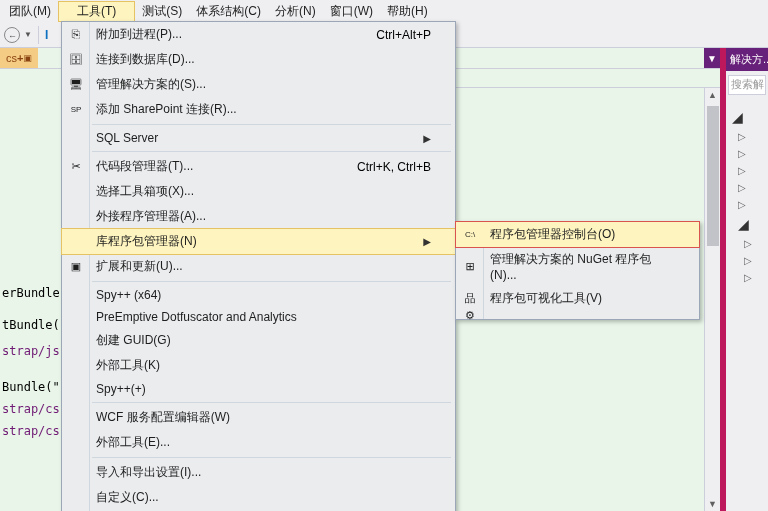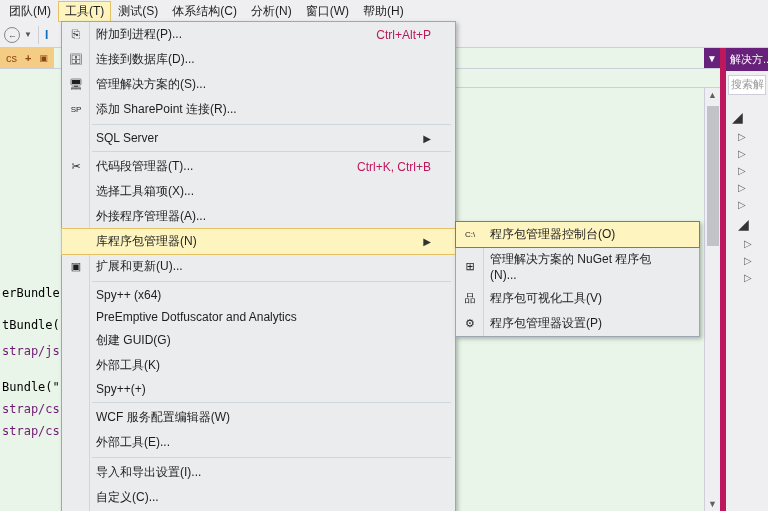--- a/index.html
+++ b/index.html
@@ -20,21 +20,21 @@
     background: #efeff2;
     padding: 0 2px;
   }
   .menubar-item {
     padding: 2px 7px;
     cursor: default;
   }
   .menubar-item.open {
     background: #fdf4bf;
     border: 1px solid #e5c365;
-    padding: 1px 6px;
+    padding: 1px 18px;
   }
   .toolbar {
     height: 26px;
     background: #efeff2;
     display: flex;
     align-items: center;
     padding: 0 4px;
     gap: 4px;
     border-bottom: 1px solid #cccedb;
   }
@@ -55,21 +55,21 @@
     position: absolute;
     left: 0;
     top: 48px;
     height: 20px;
     background: #f5cc84;
     color: #8b4513;
     padding: 2px 6px;
     font-size: 11px;
     display: flex;
     align-items: center;
-    gap: 8px;
+    gap: 0;
   }
   .code {
     position: absolute;
     left: 0;
     top: 78px;
     padding: 4px 2px;
     font-family: Consolas, monospace;
     font-size: 12px;
     line-height: 22px;
     background: #e8f5e8;
@@ -142,21 +142,21 @@
     outline: 1px solid #e5c365;
   }
   .menu-item.highlight-red {
     outline: 1px solid #d9534f;
   }
   .menu-sep {
     height: 1px;
     background: #d0d6dd;
     margin: 2px 4px 2px 30px;
   }
-  .menu-item .shortcut { color: #be185d; }
+  .menu-item .shortcut { color: #000000; }
   .menu-item .arrow-r { font-size: 10px; color: #333; }
   .menu-item .icon {
     position: absolute;
     left: 6px;
     width: 16px;
     height: 16px;
     display: flex;
     align-items: center;
     justify-content: center;
     font-size: 11px;
@@ -357,16 +357,15 @@
       <div class="menu-item">
         <span class="icon" style="font-size: 11px;">⊞</span>
         <span>管理解决方案的 NuGet 程序包(N)...</span>
       </div>
       <div class="menu-item">
         <span class="icon" style="font-size: 11px;">品</span>
         <span>程序包可视化工具(V)</span>
       </div>
       <div class="menu-item">
         <span class="icon" style="font-size: 11px;">⚙</span>
-        <span>程序包管理器设置(P)</span>
       </div>
     </div>
 </div>
 
 </body></html>

